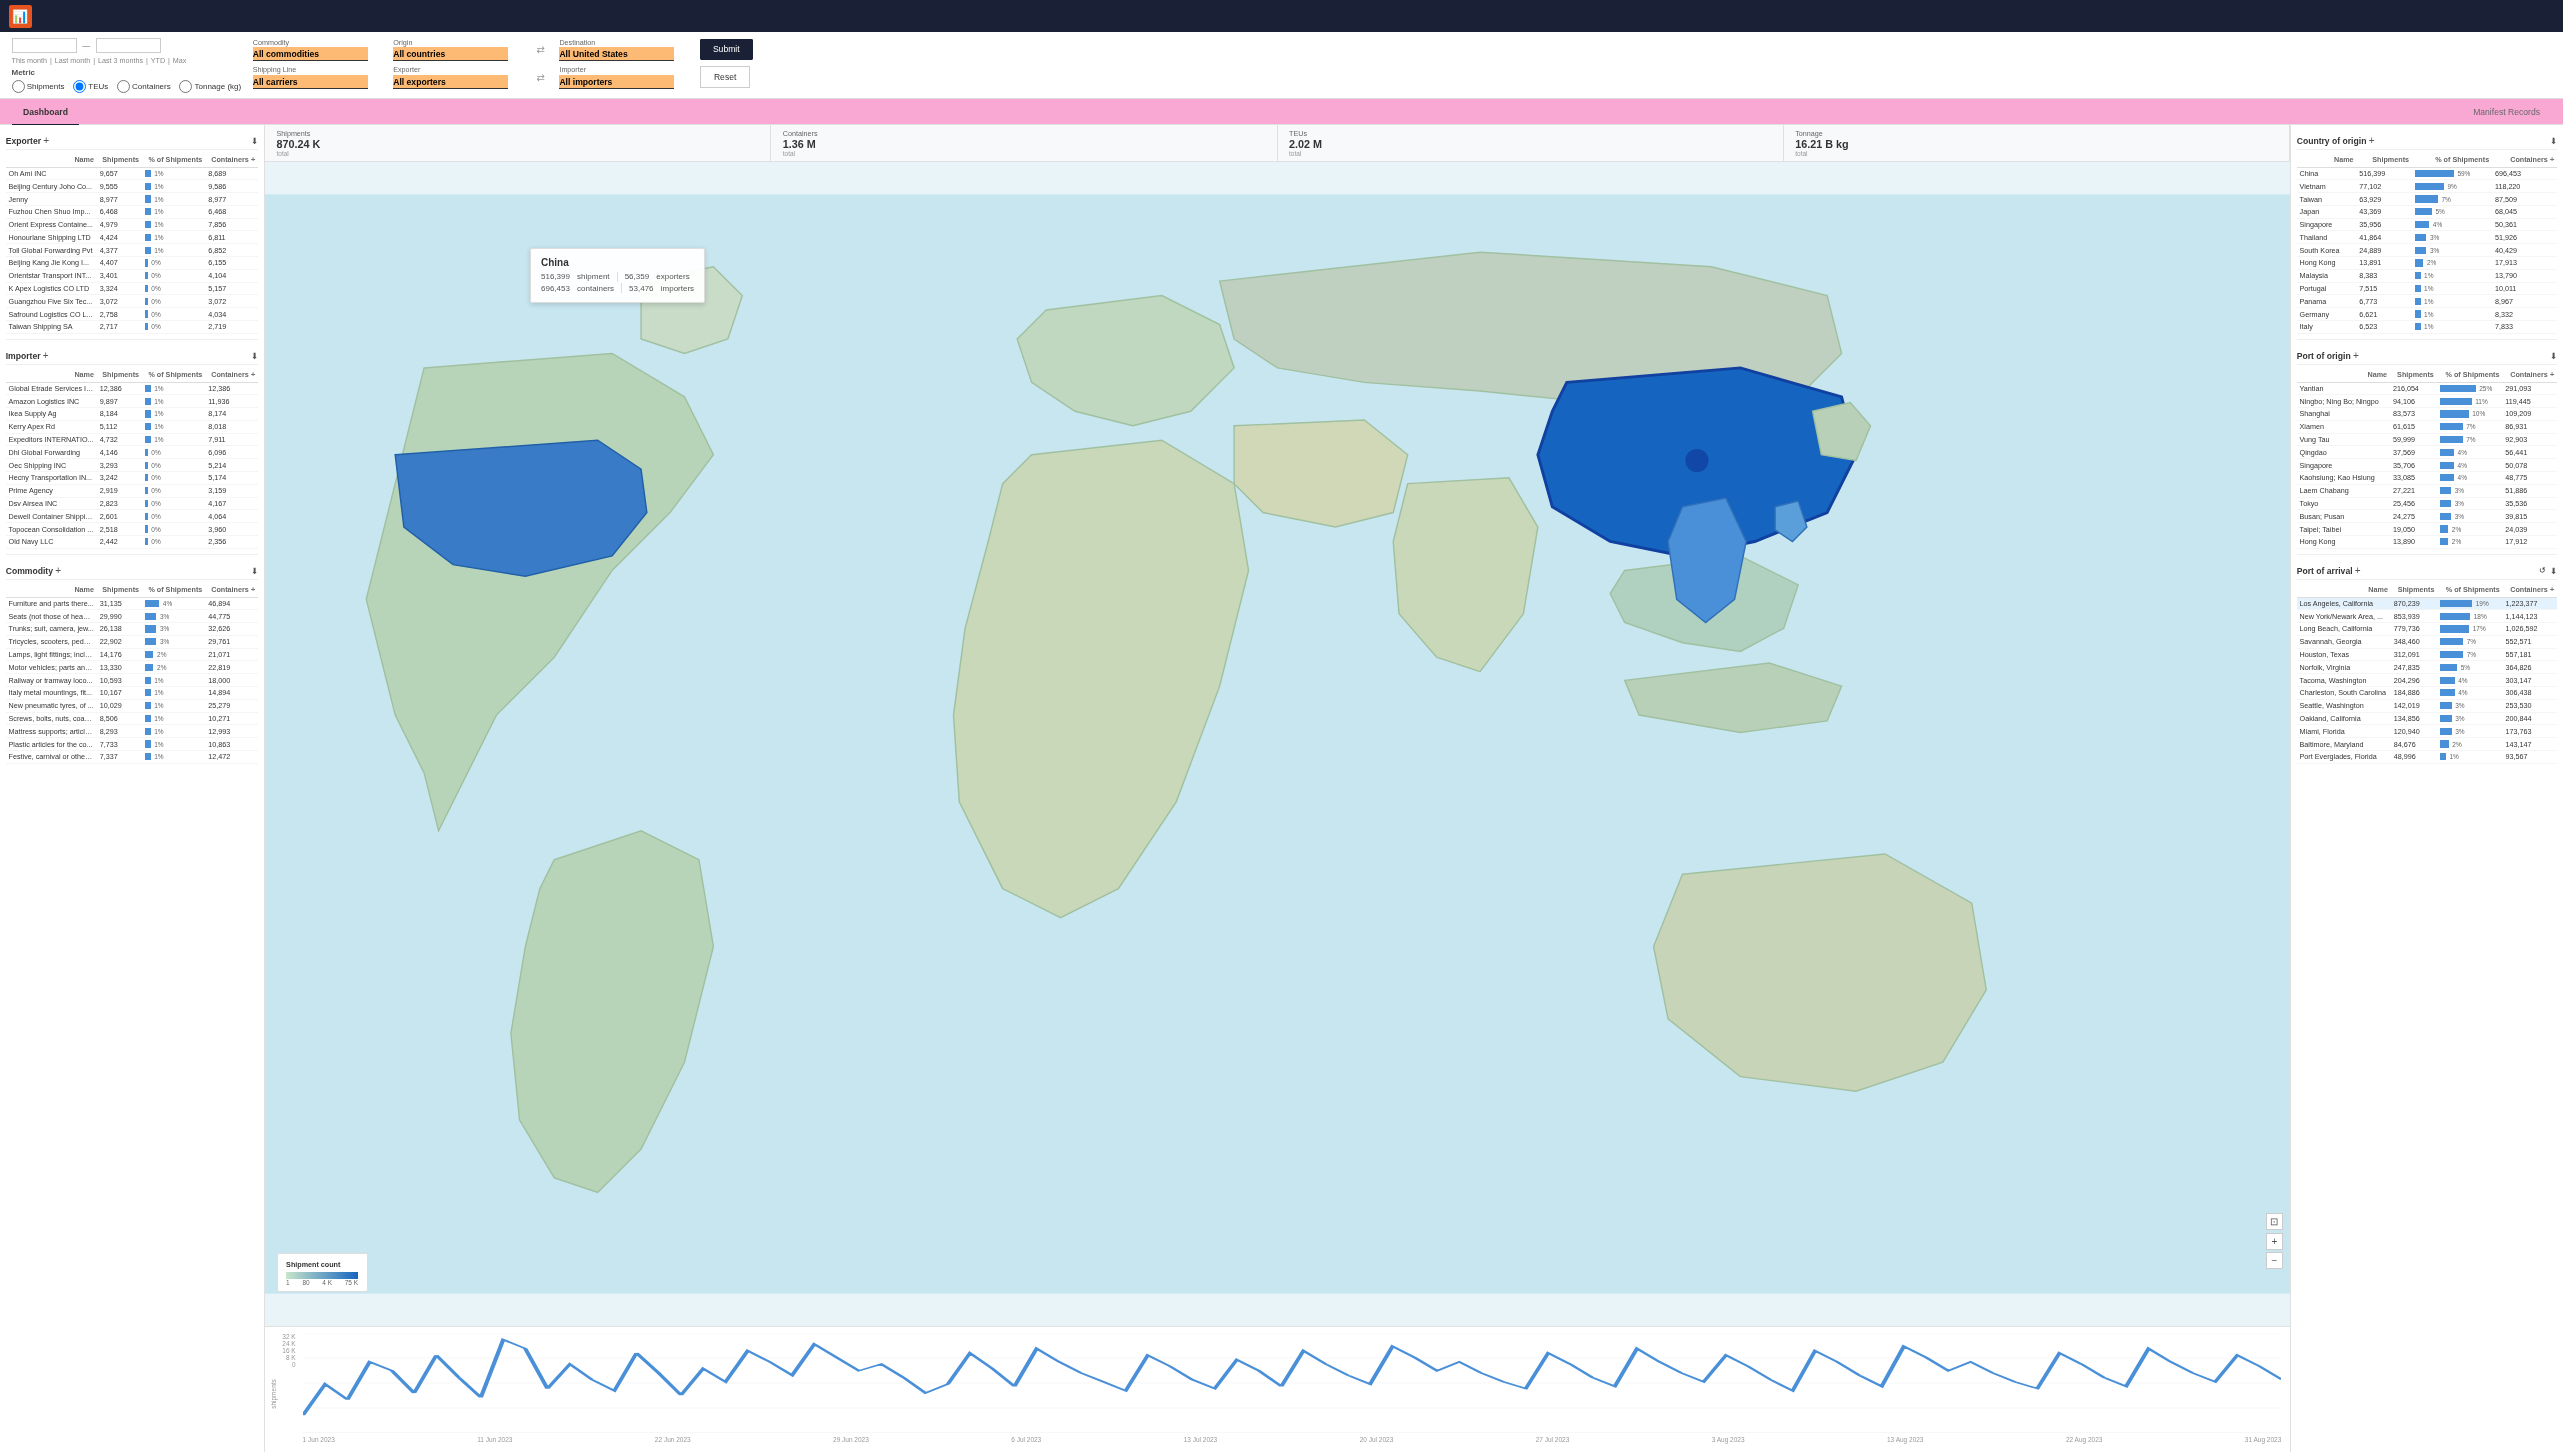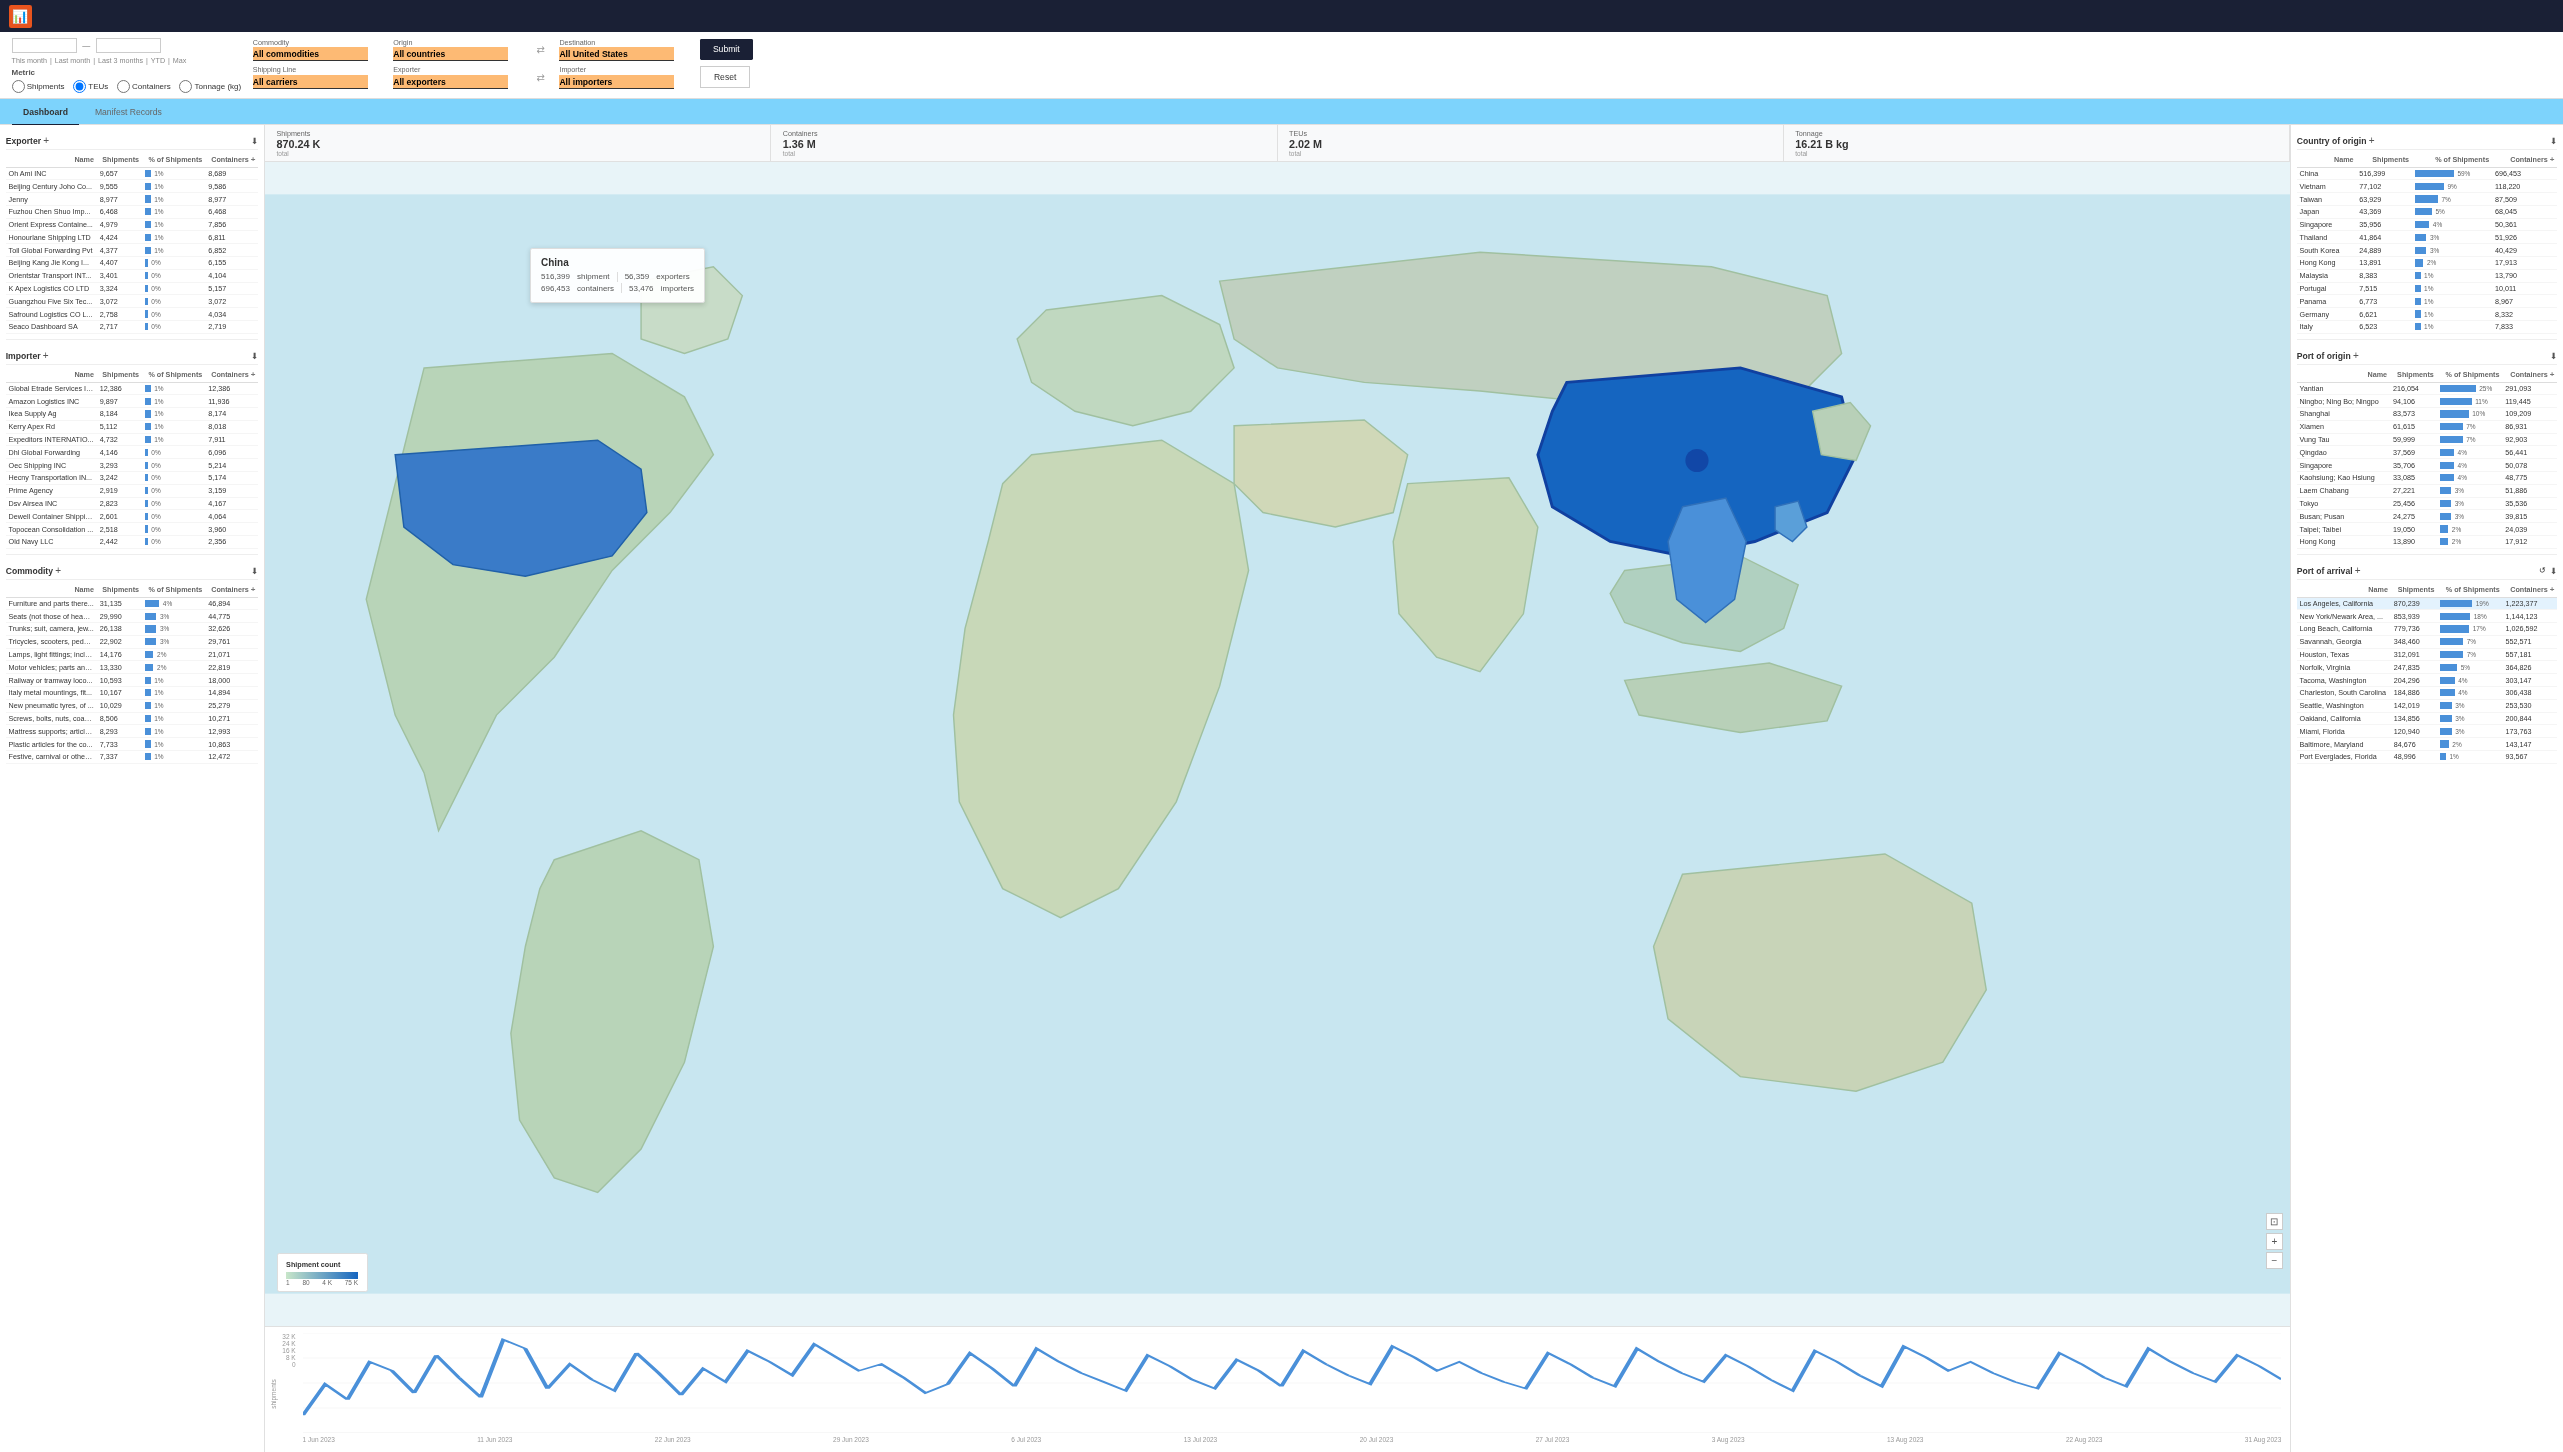--- a/index.html
+++ b/index.html
@@ -24,21 +24,21 @@
     .filter-row { display: flex; gap: 11.5px; align-items: center; }
     .filter-group { display: flex; flex-direction: column; min-width: 129px; }
     .filter-label { font-size: 7.2px; color: #666; margin-bottom: 0.7px; }
     .filter-select { border: none; border-bottom: 1.4px solid #333; padding: 1.4px 14.4px 1.4px 0; font-size: 8.6px; font-weight: bold; background: #fdba74; appearance: none; cursor: pointer; min-width: 115px; }
     .filter-wrap { display: flex; align-items: center; position: relative; }
     .transfer-icon { color: #999; font-size: 10px; margin: 0 2.9px; }
     
     .btn-submit { background: #1a2035; color: white; border: none; padding: 5.7px 13px; cursor: pointer; font-size: 8.6px; border-radius: 1.4px; }
     .btn-reset { background: white; color: #333; border: 0.7px solid #ccc; padding: 5px 13px; cursor: pointer; font-size: 8.6px; border-radius: 0; }
     
-    .nav-tabs { background: #7dd3fc; border-bottom: 1.4px solid #e0e0e0; padding: 0 11.5px; display: flex; gap: 4px; }
+    .nav-tabs { background: #f9a8d4; border-bottom: 1.4px solid #e0e0e0; padding: 0 11.5px; display: flex; gap: 4px; justify-content: space-between; }
     .nav-tab { padding: 7.2px 11.5px; cursor: pointer; font-size: 8.6px; color: #666; border-bottom: 2.2px solid transparent; margin-bottom: -1.4px; }
     .nav-tab.active { color: #333; font-weight: bold; border-bottom-color: #1a2035; }
     
     .main-content { display: flex; gap: 0; height: calc(100vh - 93px); overflow: hidden; }
     
     .left-panel { width: 265px; min-width: 265px; overflow-y: auto; background: white; border-right: 0.7px solid #e0e0e0; padding: 5.7px; }
     
     .section-header { display: flex; justify-content: space-between; align-items: center; padding: 4.3px 0 2.9px 0; border-bottom: 0.7px solid #eee; margin-bottom: 2.9px; }
     .section-title { font-size: 8.6px; font-weight: bold; color: #333; }
     .section-actions { display: flex; gap: 4.3px; align-items: center; }
@@ -360,21 +360,21 @@
       <td>2,758</td>
       <td>
               <div class="pct-cell">
                 <span class="pct-bar" style="width:2.9px"></span>
                 <span class="pct-text">0%</span>
               </div>
             </td>
       <td>4,034</td>
     </tr>
           <tr>
-      <td title="Seaco Shipping SA">Seaco Dashboard SA</td>
+      <td title="Seaco Shipping SA">Taiwan Shipping SA</td>
       <td>2,717</td>
       <td>
               <div class="pct-cell">
                 <span class="pct-bar" style="width:2.9px"></span>
                 <span class="pct-text">0%</span>
               </div>
             </td>
       <td>2,719</td>
     </tr>
         </tbody>

